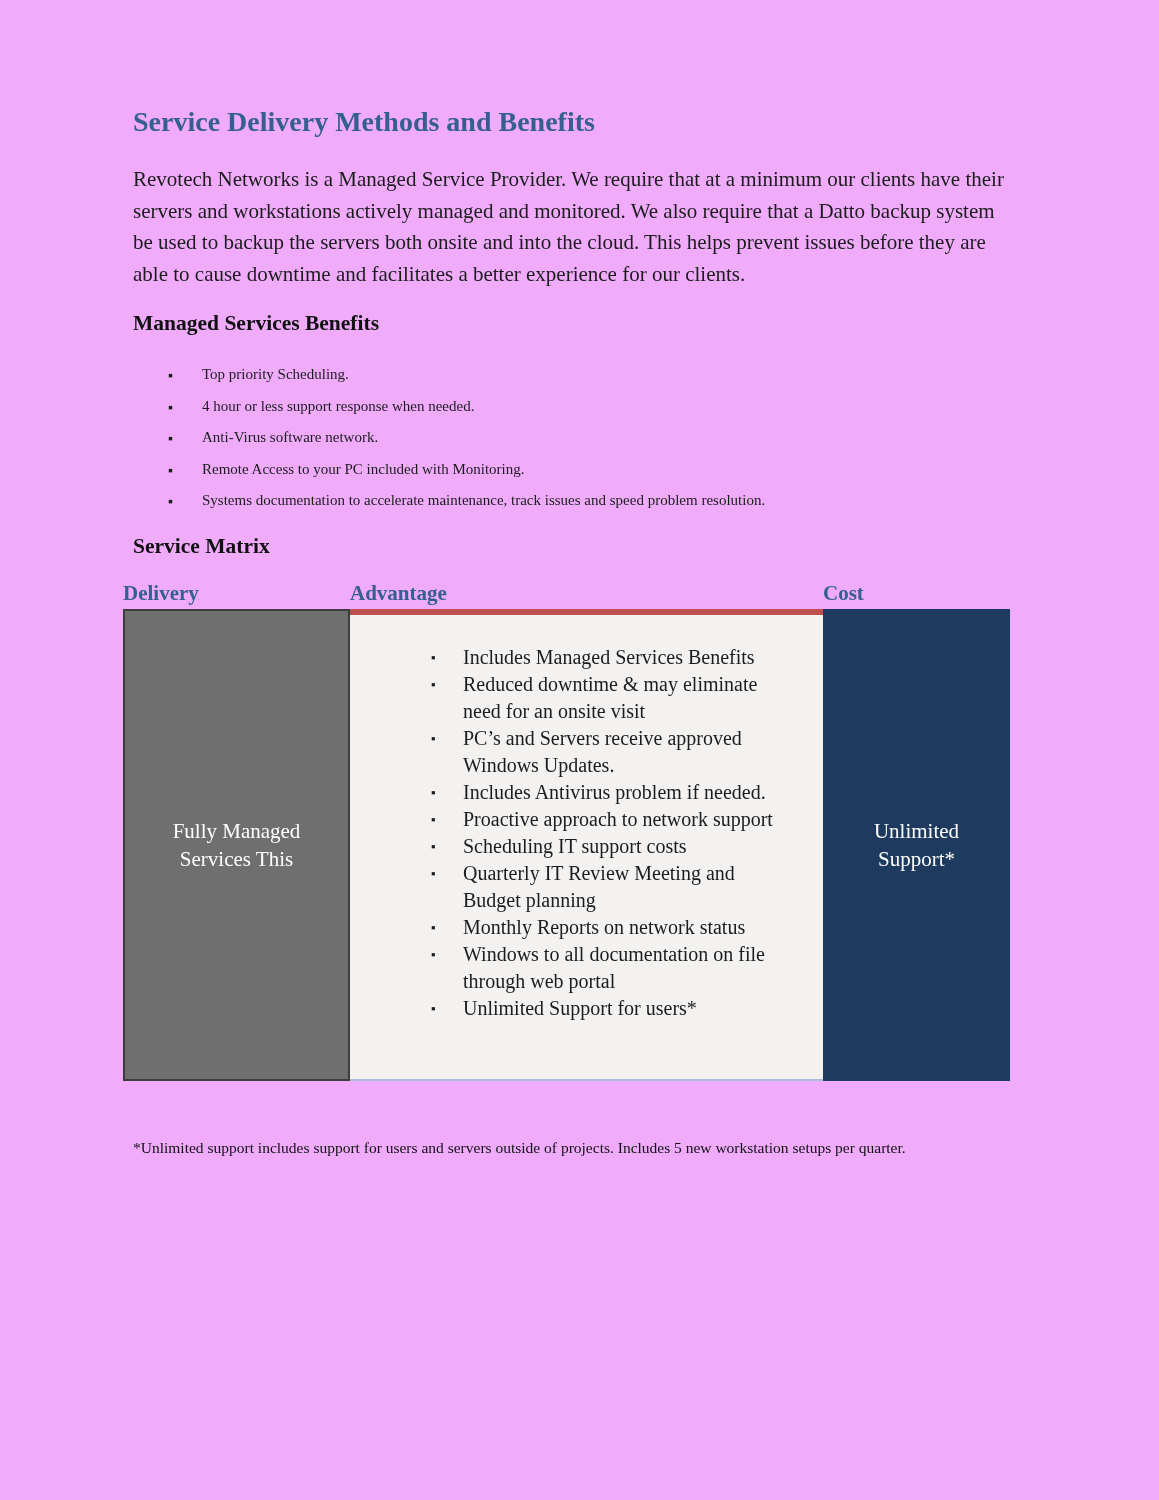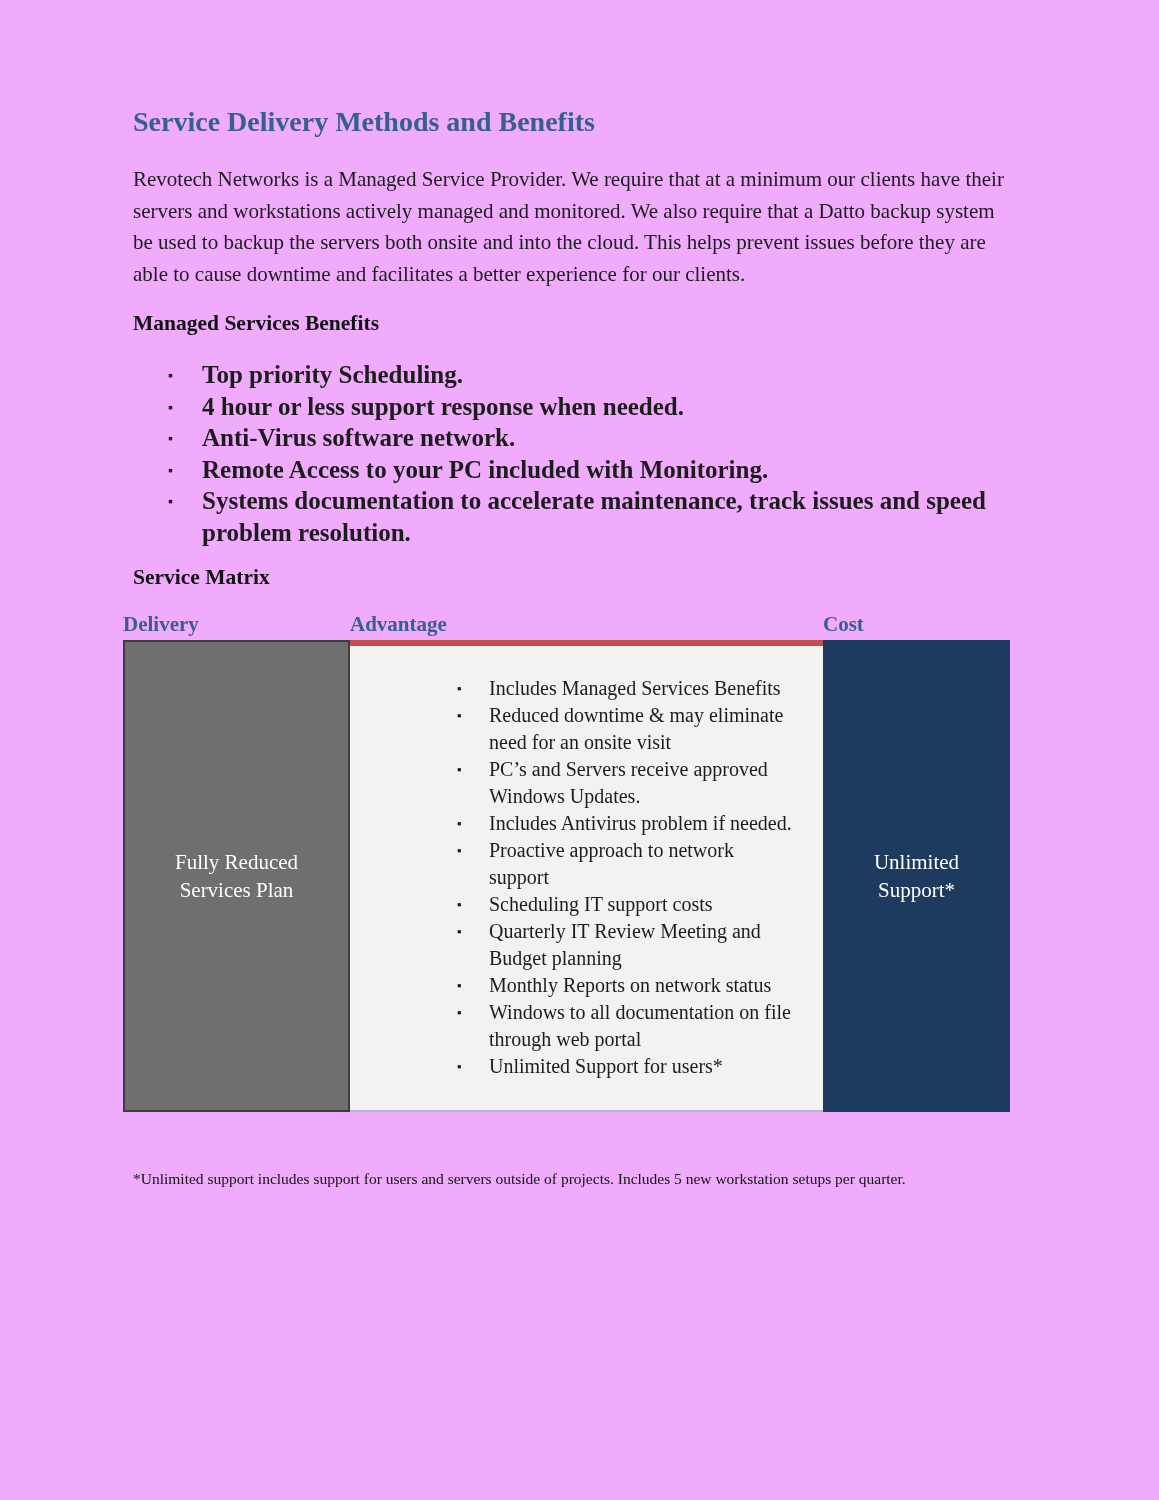--- a/index.html
+++ b/index.html
@@ -31,25 +31,24 @@
     font-weight: bold;
     color: #111111;
     margin-bottom: 23px;
   }
   ul.benefits {
     list-style: none;
     margin-bottom: 17px;
   }
   ul.benefits li {
     position: relative;
-    font-size: 25px;
+    font-size: 15px;
     line-height: 31.5px;
     padding-left: 69px;
     width: 946px;
-    font-weight: bold;
   }
   ul.benefits li::before {
     content: "▪";
     position: absolute;
     left: 35px;
     top: 1px;
     font-size: 14px;
   }
   .matrix-heading { margin-bottom: 22px; }
   .matrix {
@@ -89,21 +88,20 @@
     width: 473px;
     background: #F3F2F1;
     border-top: 6px solid #C0504D;
     border-bottom: 2px solid #A9BCD9;
     padding-top: 29px;
   }
   ul.advantages {
     list-style: none;
     font-size: 20px;
     line-height: 27px;
-    margin-left: 26px;
   }
   ul.advantages li {
     position: relative;
     padding-left: 113px;
     padding-right: 26px;
   }
   ul.advantages li::before {
     content: "▪";
     position: absolute;
     left: 81px;
@@ -150,21 +148,21 @@
   <h2 class="section-heading matrix-heading">Service Matrix</h2>
 
   <div class="matrix">
     <div class="matrix-header">
       <div class="hdr-delivery">Delivery</div>
       <div class="hdr-advantage">Advantage</div>
       <div class="hdr-cost">Cost</div>
     </div>
     <div class="matrix-body">
       <div class="cell-delivery">
-        <span>Fully Reduced Services Plan</span>
+        <span>Fully Managed Services This</span>
       </div>
       <div class="cell-advantage">
         <ul class="advantages">
             <li>Includes Managed Services Benefits</li>
             <li>Reduced downtime &amp; may eliminate need for an onsite visit</li>
             <li>PC’s and Servers receive approved Windows Updates.</li>
             <li>Includes Antivirus problem if needed.</li>
             <li>Proactive approach to network support</li>
             <li>Scheduling IT support costs</li>
             <li>Quarterly IT Review Meeting and Budget planning</li>

